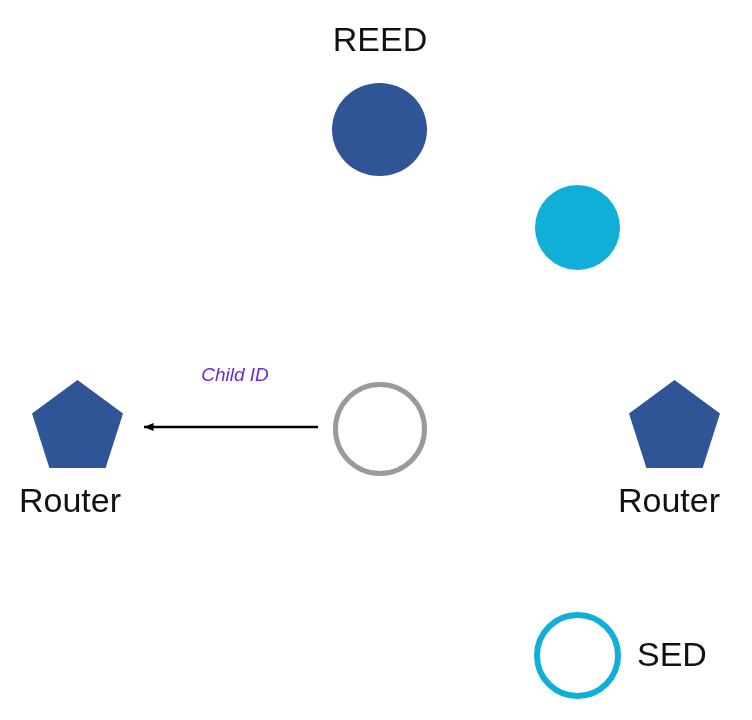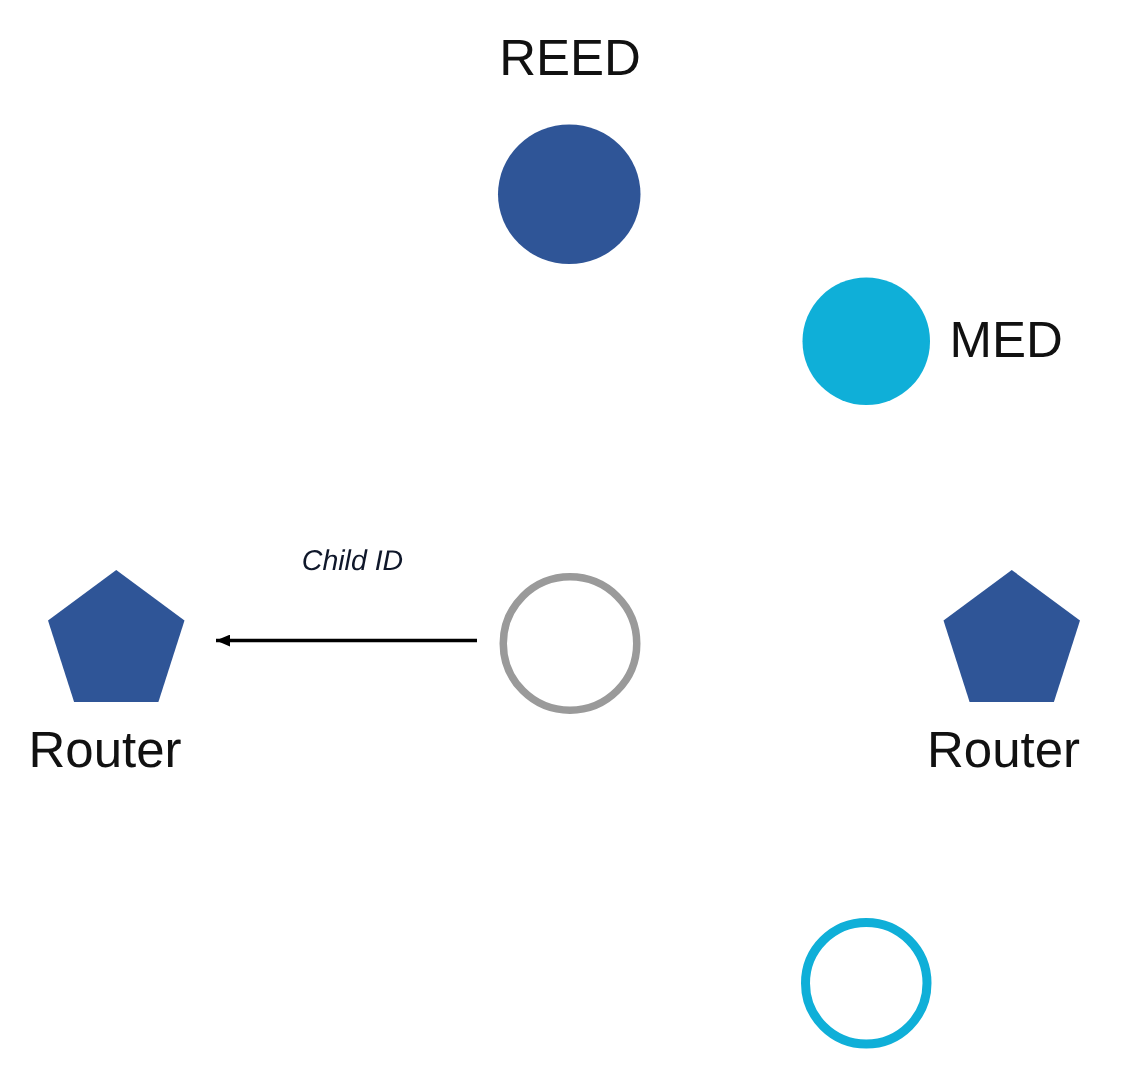--- a/index.html
+++ b/index.html
@@ -25,21 +25,21 @@
     color: #111111;
     line-height: 34px;
     white-space: nowrap;
     letter-spacing: 0px;
   }
   .edge-label {
     position: absolute;
     font-family: "Liberation Sans", sans-serif;
     font-size: 19px;
     font-style: italic;
-    color: #0f172a;
+    color: #6d28d9;
     line-height: 24px;
     text-align: center;
     white-space: nowrap;
   }
   .shape {
     position: absolute;
   }
   .circle-filled {
     border-radius: 50%;
   }
@@ -54,21 +54,20 @@
 <body>
 
 <div id="canvas">
 
   <div class="node-label" style="left:332px; top:22px; width:96px; text-align:center;">REED</div>
 
   <div class="shape circle-filled" style="left:332px; top:83px; width:95px; height:93px; background:#2f5597;"></div>
 
   <div class="shape circle-filled" style="left:535px; top:185px; width:85px; height:85px; background:#0fafd8;"></div>
 
-  <div class="node-label" style="left:633px; top:210px;">MED</div>
 
   <svg class="shape" style="left:32px; top:380px;" width="91" height="88" viewBox="0 0 91 88">
     <polygon points="45.5,0 91,33.6 73.6,88 17.4,88 0,33.6" fill="#2f5597"></polygon>
   </svg>
 
   <div class="node-label" style="left:19px; top:483px;">Router</div>
 
   <div class="shape circle-outline" style="left:333px; top:382px; width:94px; height:94px; border:5px solid #9a9a9a;"></div>
 
   <div class="edge-label" style="left:175px; top:363px; width:120px;">
@@ -85,14 +84,15 @@
   </svg>
 
   <svg class="shape" style="left:629px; top:380px;" width="91" height="88" viewBox="0 0 91 88">
     <polygon points="45.5,0 91,33.6 73.6,88 17.4,88 0,33.6" fill="#2f5597"></polygon>
   </svg>
 
   <div class="node-label" style="left:618px; top:483px;">Router</div>
 
   <div class="shape circle-outline" style="left:534px; top:612px; width:87px; height:87px; border:6px solid #0fafd8;"></div>
 
+  <div class="node-label" style="left:637px; top:637px;">SED</div>
 
 </div>
 
 </body></html>

